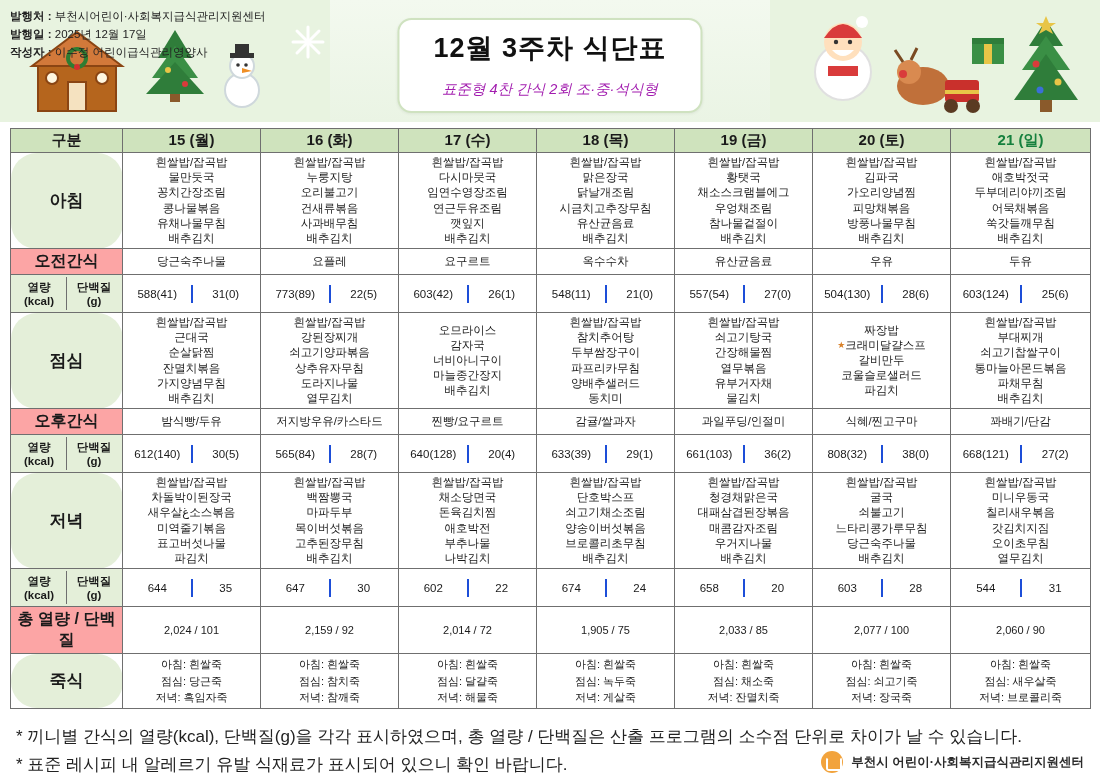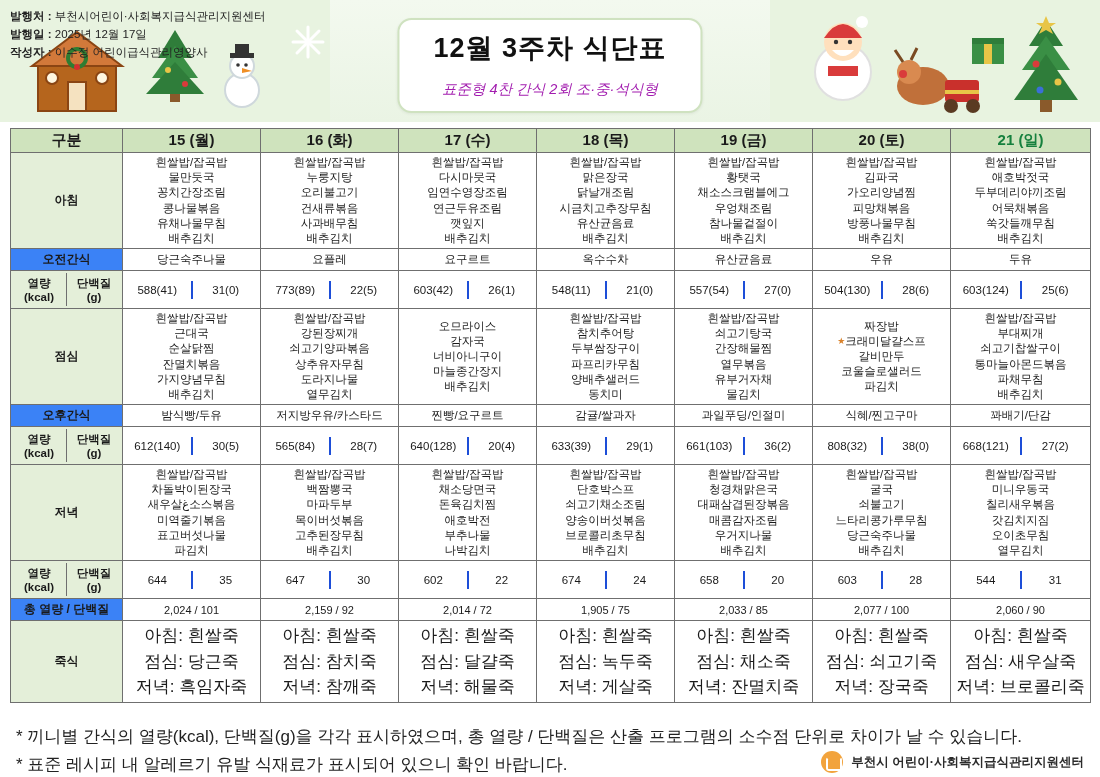--- a/index.html
+++ b/index.html
@@ -67,36 +67,37 @@
   thead th {
     background: #cfe3bd;
     font-weight: bold;
     font-size: 15px;
     height: 22px;
   }
   th.sun { color: #15803d; }
   td.rowlabel {
     background: #e4efd9;
     font-weight: bold;
-    font-size: 12px;
+    font-size: 17px;
+    border-radius: 26px;
   }
   td.rowlabel-small {
-    background: #3b82f6;
+    background: #fca5a5;
     font-weight: bold;
-    font-size: 12px;
+    font-size: 16px;
   }
   .meal-cell { line-height: 1.32; font-size: 11.5px; padding: 4px 2px; }
   .meal-cell div { white-space: nowrap; }
   td.kcalrow { padding: 0; }
   td.kcalrow .inner { display: flex; height: 100%; }
   td.kcalrow .inner > span { flex: 1; padding: 3px 0; }
   td.kcalrow .inner > span.left { border-right: 2px solid #1d4ed8; }
   td.snack { height: 20px; font-size: 11.5px; }
   td.total { font-size: 11px; }
-  td.porridge { text-align: left; padding: 5px 8px; line-height: 1.5; font-size: 17px; }
+  td.porridge { text-align: left; padding: 5px 8px; line-height: 1.5; font-size: 11px; }
   td.labelsplit { padding: 0; background: #e4efd9; }
   td.labelsplit .inner { display: flex; }
   td.labelsplit .inner > span { flex: 1; padding: 3px 8px; font-weight: bold; font-size: 11.5px; }
   td.labelsplit .inner > span.left { border-right: 1px solid #6f6f6f; }
   .jjajang-mark { color: #d9822b; font-size: 9px; vertical-align: middle; }
 
   
   .footer {
     position: absolute; left: 0; bottom: 0; width: 1100px; height: 62px;
     padding: 8px 14px 0 16px;

